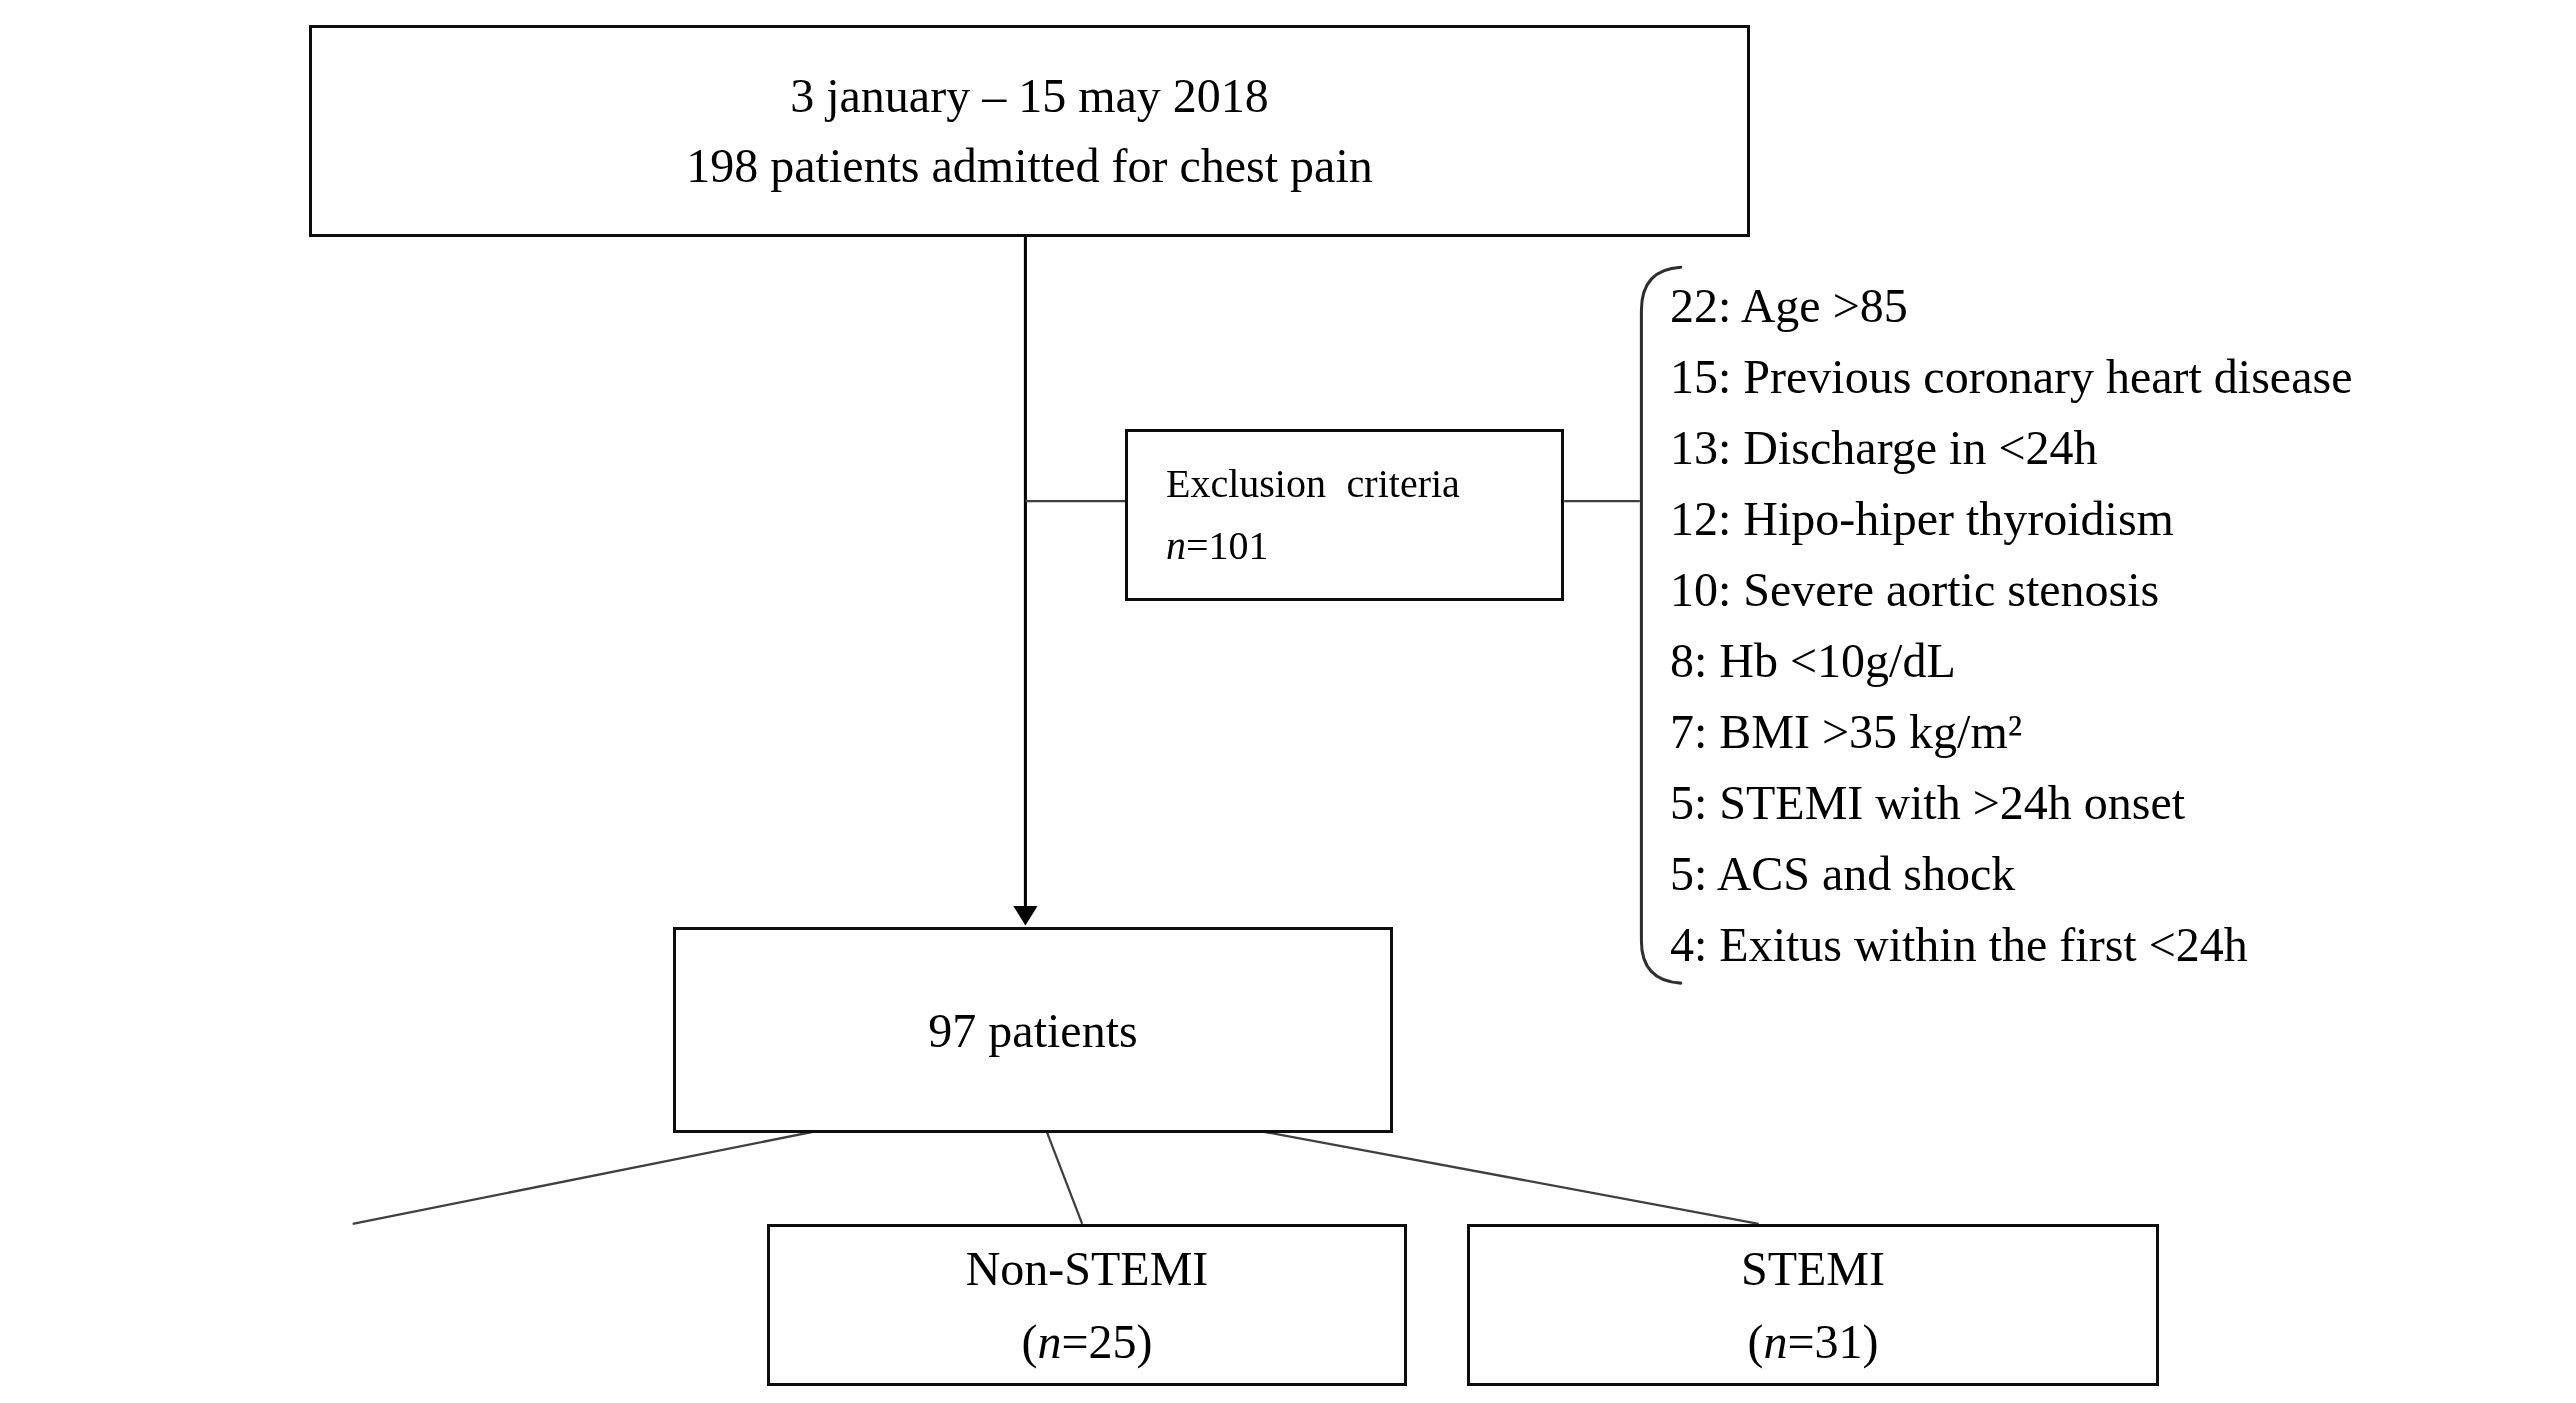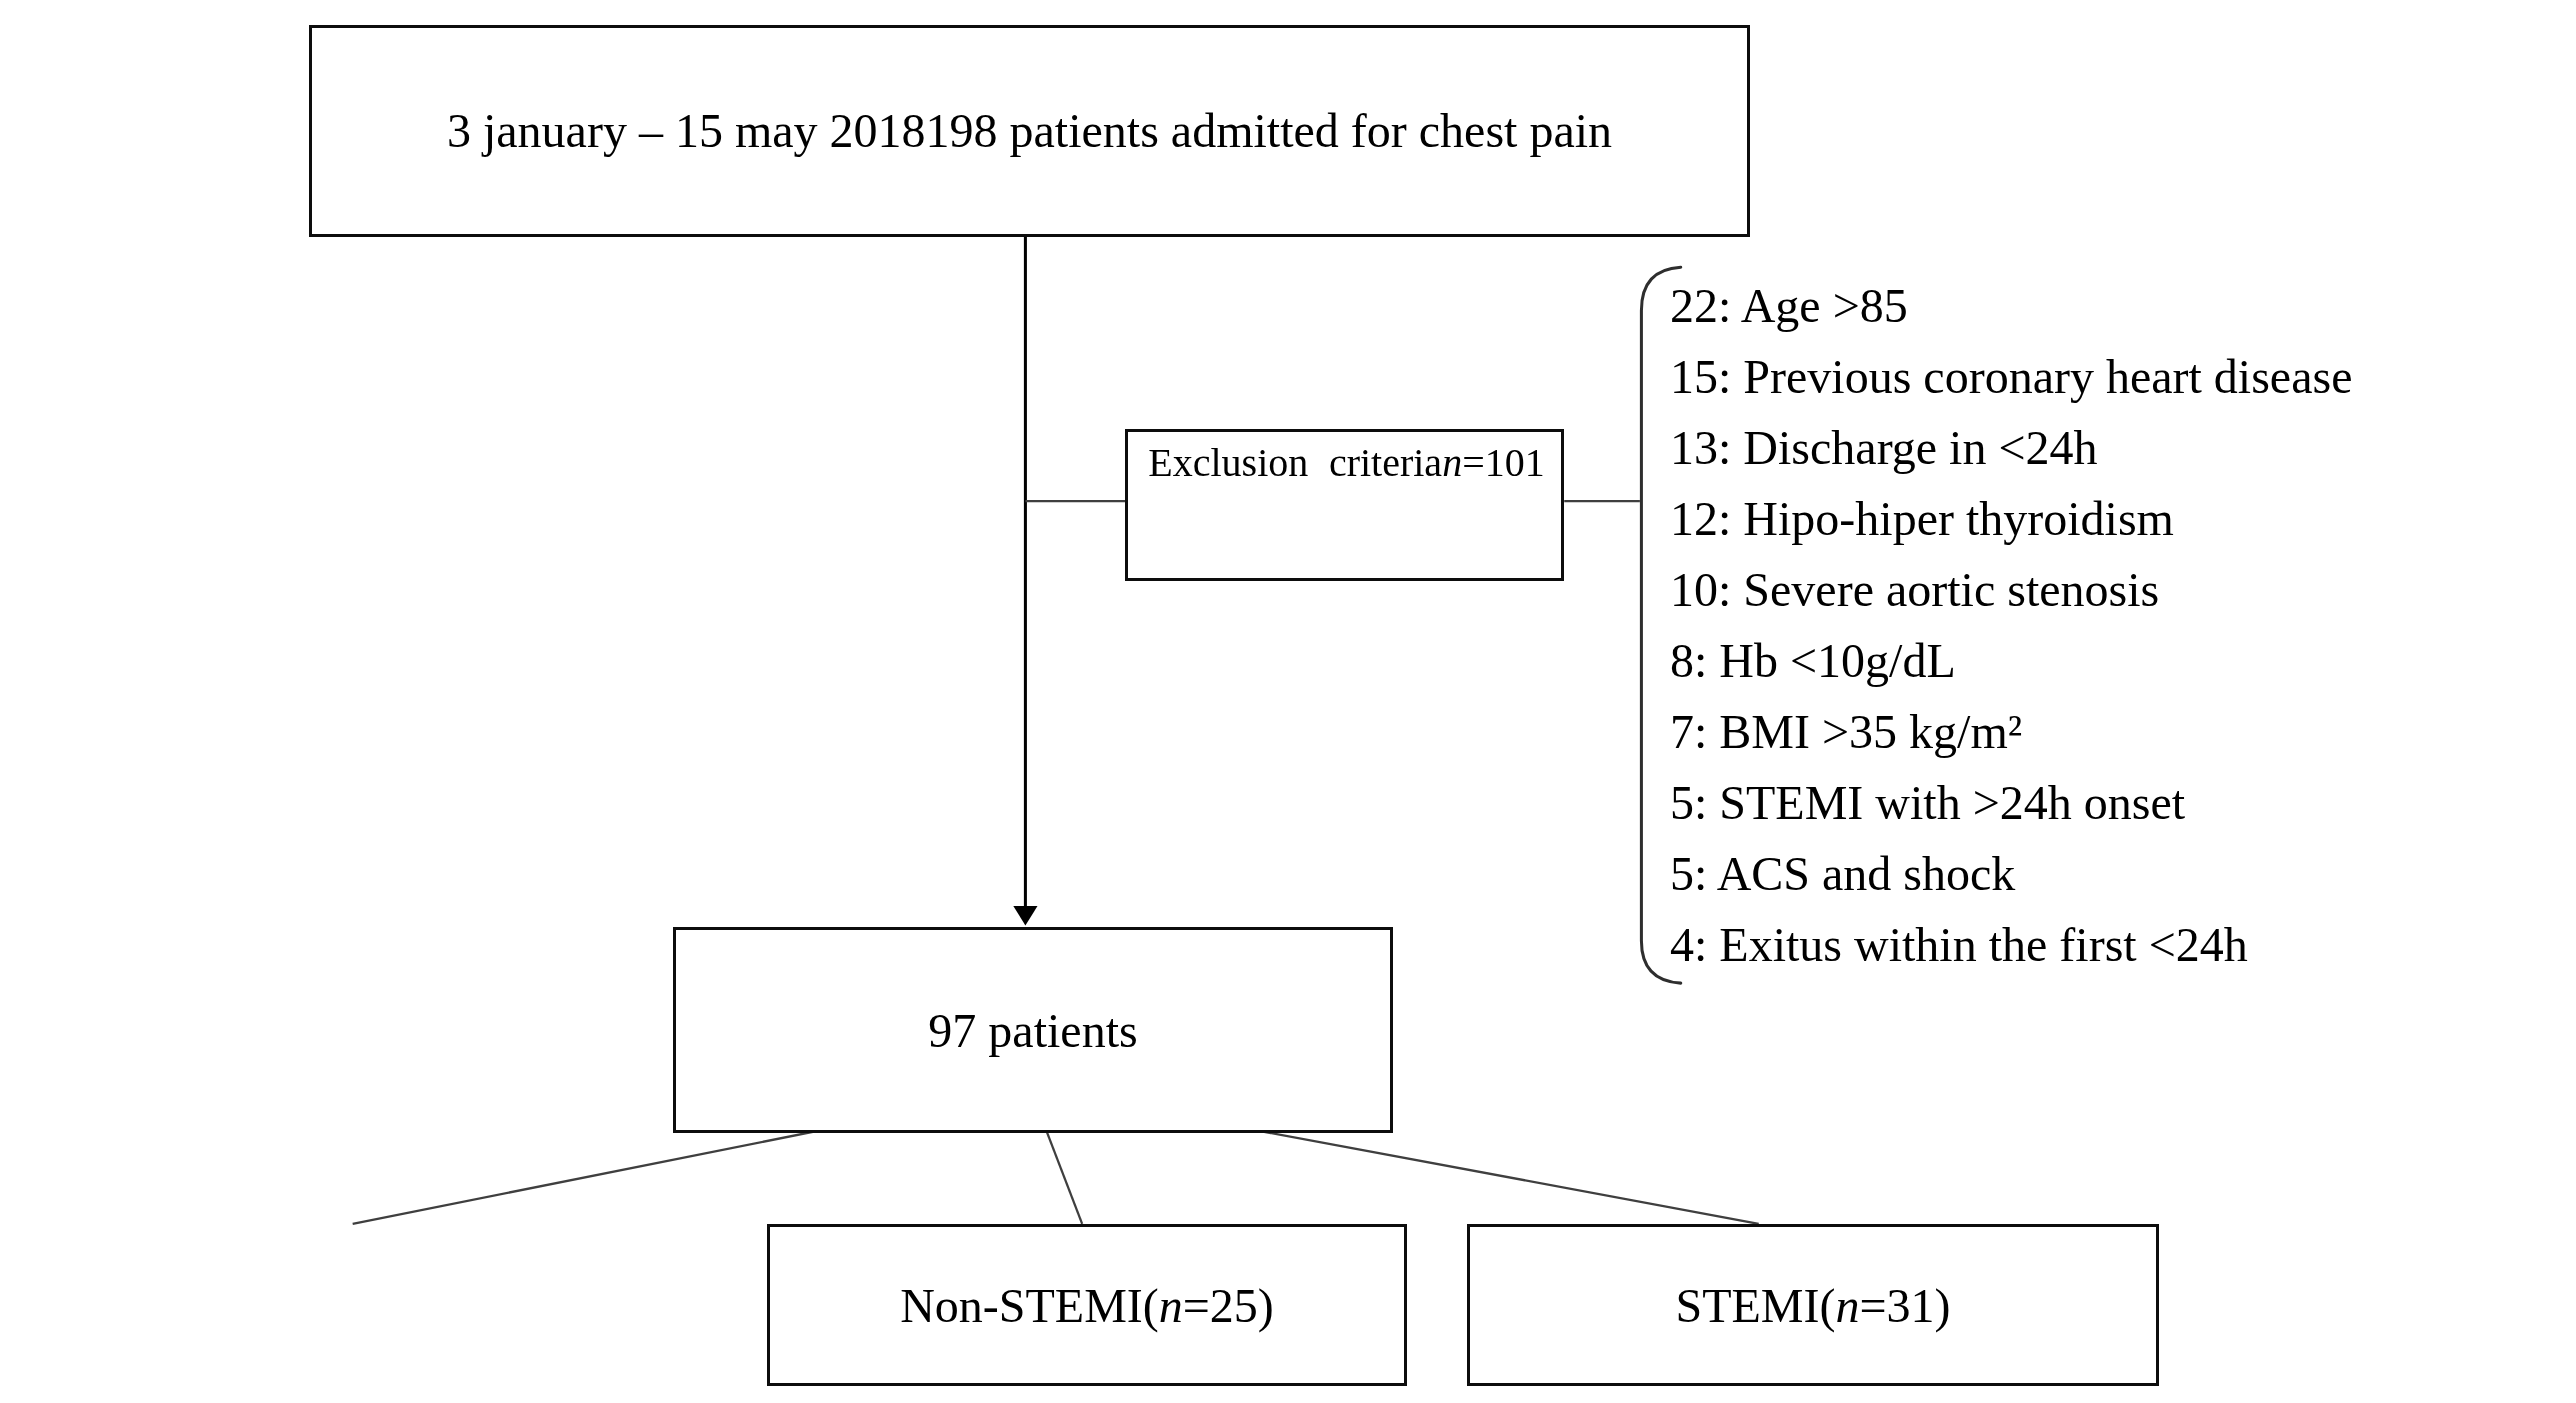--- a/index.html
+++ b/index.html
@@ -21,38 +21,38 @@
     left: 0; top: 0;
     width: 2576px;
     height: 1404px;
   }
   .box {
     position: absolute;
     box-sizing: border-box;
     border: 3px solid #0d0d0d;
     background: #ffffff;
     display: flex;
-    flex-direction: row;
+    flex-direction: column;
     align-items: center;
     justify-content: center;
     text-align: center;
   }
   .box-top {
     left: 309px; top: 25px;
     width: 1441px; height: 212px;
     font-size: 48px;
     line-height: 70px;
   }
   .box-exclusion {
     left: 1125px; top: 429px;
-    width: 439px; height: 152px;
+    width: 439px; height: 172px;
     border-width: 3px;
     align-items: flex-start;
     text-align: left;
-    padding-left: 4px;
+    padding-left: 38px;
     font-size: 40px;
     line-height: 62px;
   }
   .box-exclusion .spread {
     word-spacing: 10.6px;
   }
   .box-mid {
     left: 673px; top: 927px;
     width: 720px; height: 206px;
     border-width: 3.8px;

